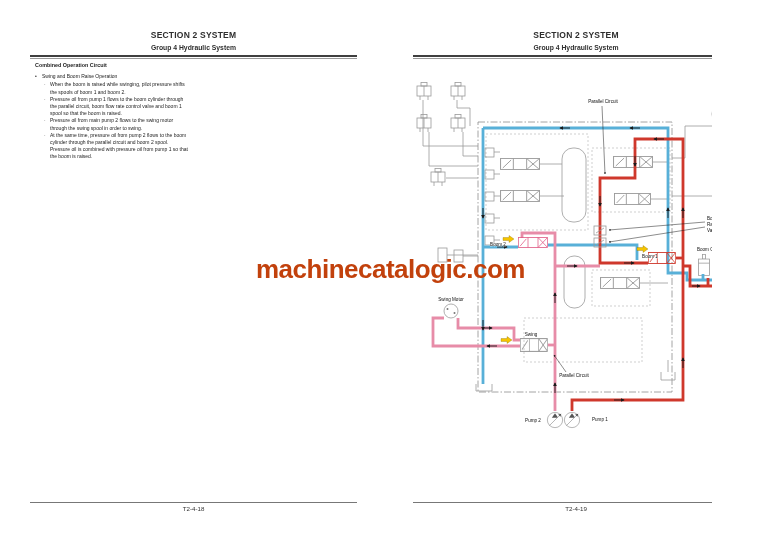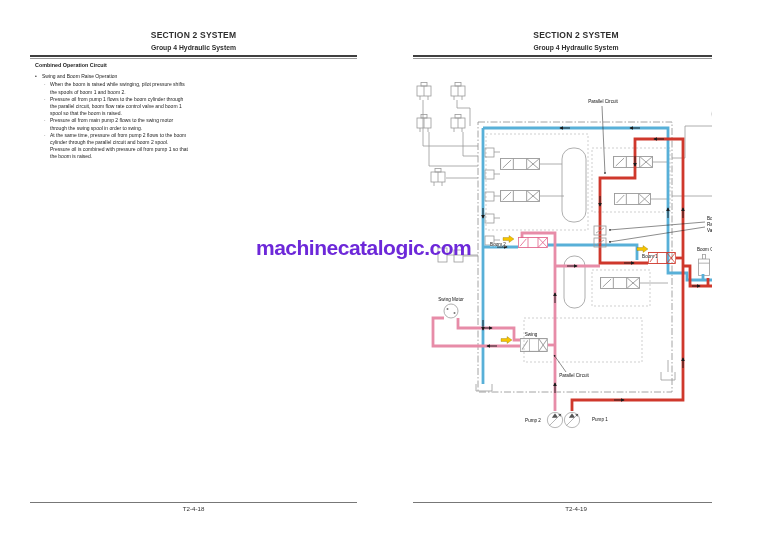--- a/index.html
+++ b/index.html
@@ -21,22 +21,22 @@
   .l1{position:relative;padding-left:7px;margin-bottom:1px;}
   .l1 .mk{position:absolute;left:0;top:0;}
   .l2{position:relative;margin-left:9px;padding-left:6px;}
   .l2 .mk{position:absolute;left:0;top:0;}
   
   .ft-rule{position:absolute;top:502px;height:1px;background:#777;}
   .ft-num{position:absolute;top:505px;font-size:6.2px;color:#333;text-align:center;}
   .ftl{left:30px;width:327px;}
   .ftr{left:413px;width:326px;}
   
-  .watermark{position:absolute;left:256px;top:236px;z-index:20;
-             font-size:21px;font-weight:bold;color:#6d28d9;letter-spacing:-0.5px;white-space:nowrap;}
+  .watermark{position:absolute;left:256px;top:254px;z-index:20;
+             font-size:26px;font-weight:bold;color:#c2410c;letter-spacing:-0.5px;white-space:nowrap;}
   
   .diagram{position:absolute;left:402px;top:68px;z-index:5;}
   .g{stroke:#9a9a9a;stroke-width:0.8;fill:none;}
   .gd{stroke:#b0b0b0;stroke-width:0.6;fill:none;stroke-dasharray:2,2;}
   .gb{stroke:#8d8d8d;stroke-width:0.8;fill:none;stroke-dasharray:7,2,1.5,2;}
   .b{stroke:#58b0d8;stroke-width:2.8;fill:none;}
   .p{stroke:#e78ca8;stroke-width:2.8;fill:none;}
   .r{stroke:#cf382c;stroke-width:2.8;fill:none;}
   .spG{stroke:#9a9a9a;stroke-width:0.9;fill:none;}
   .spR{stroke:#cf382c;stroke-width:0.9;fill:none;}

